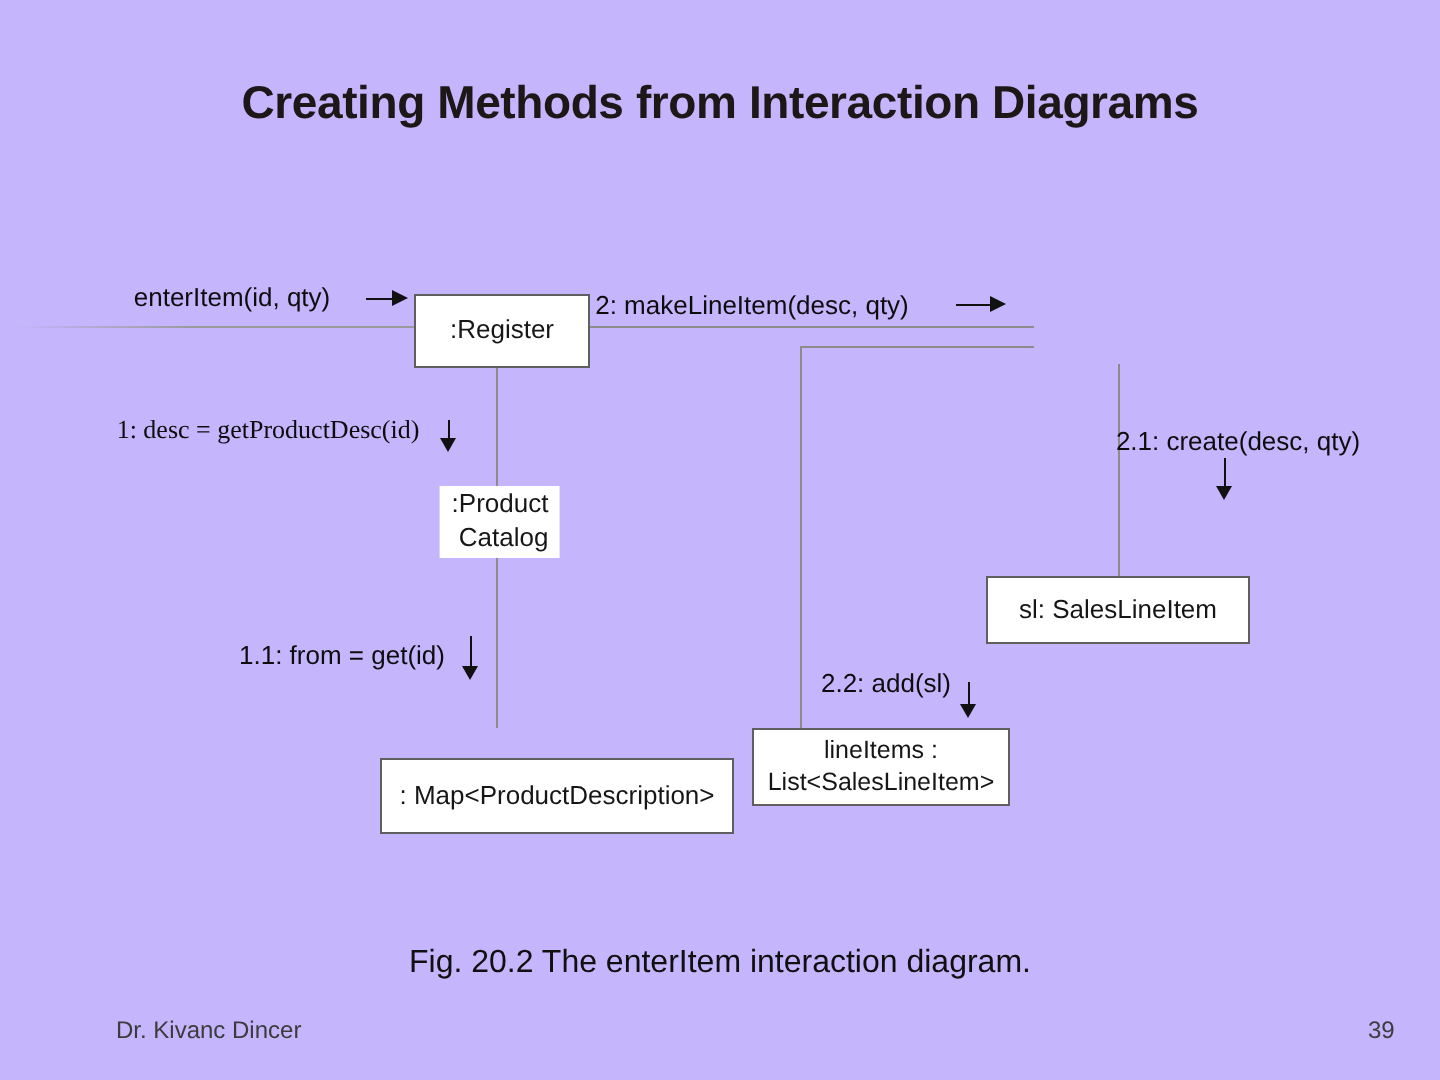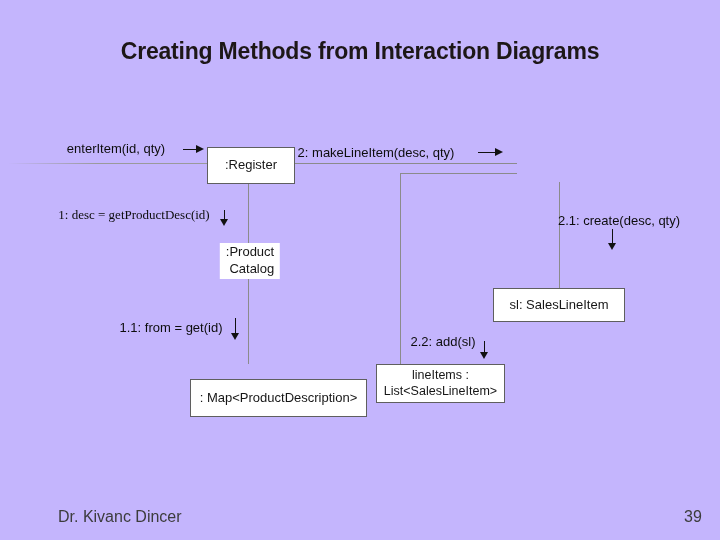--- a/index.html
+++ b/index.html
@@ -43,21 +43,21 @@
   .tri-right{position:absolute;width:0;height:0;z-index:2;
     border-top:4px solid transparent;border-bottom:4px solid transparent;
     border-left:8px solid #111;}
   .tri-down{position:absolute;width:0;height:0;z-index:2;
     border-left:4px solid transparent;border-right:4px solid transparent;
     border-top:7px solid #111;}
   .caption{
     position:absolute;top:473px;left:0;width:720px;text-align:center;
     font-size:16px;color:#101010;
   }
-  .footer-item{position:absolute;top:508px;font-size:16px;color:#3c3c3c;white-space:nowrap;}
+  .footer-item{position:absolute;top:508px;font-size:12px;color:#3c3c3c;white-space:nowrap;}
   .footer-author{left:58px;}
   .footer-course{left:390px;transform:translateX(-50%);}
   .footer-page{left:684px;text-align:center;}
 </style>
 </head>
 <body>
 
 <div class="slide">
 
   <div class="title">Creating Methods from Interaction Diagrams</div>
@@ -107,16 +107,17 @@
   <div class="tri-down" style="left:608px;top:243px;"></div>
 
   <div class="msg" style="left:171px;top:320px;">1.1: from = get(id)</div>
   <div class="atail-v" style="left:235px;top:318px;height:15px;"></div>
   <div class="tri-down" style="left:231px;top:333px;"></div>
 
   <div class="msg" style="left:443px;top:334px;">2.2: add(sl)</div>
   <div class="atail-v" style="left:484px;top:341px;height:11px;"></div>
   <div class="tri-down" style="left:480px;top:352px;"></div>
 
+  <div class="caption">Fig. 20.2 The enterItem interaction diagram.</div>
   <div class="footer-item footer-author">Dr. Kivanc Dincer</div>
   <div class="footer-item footer-page">39</div>
 
 </div>
 
 </body></html>

